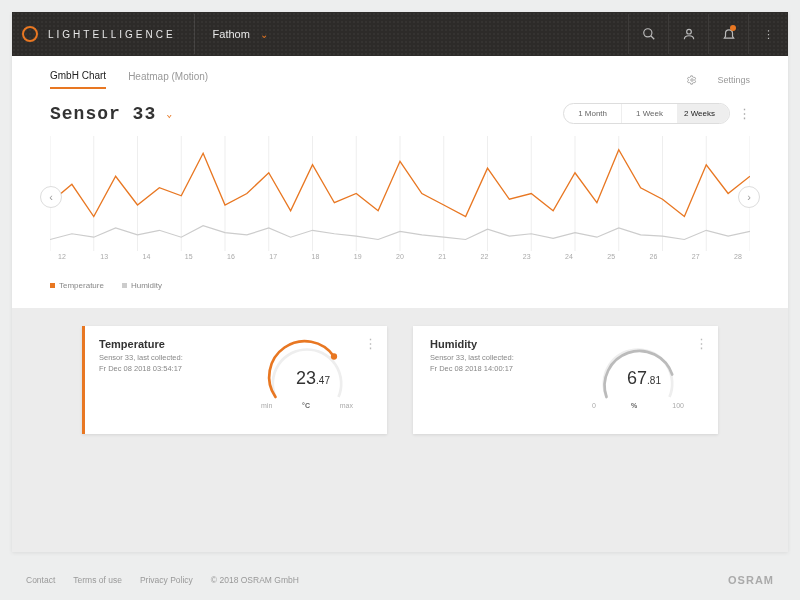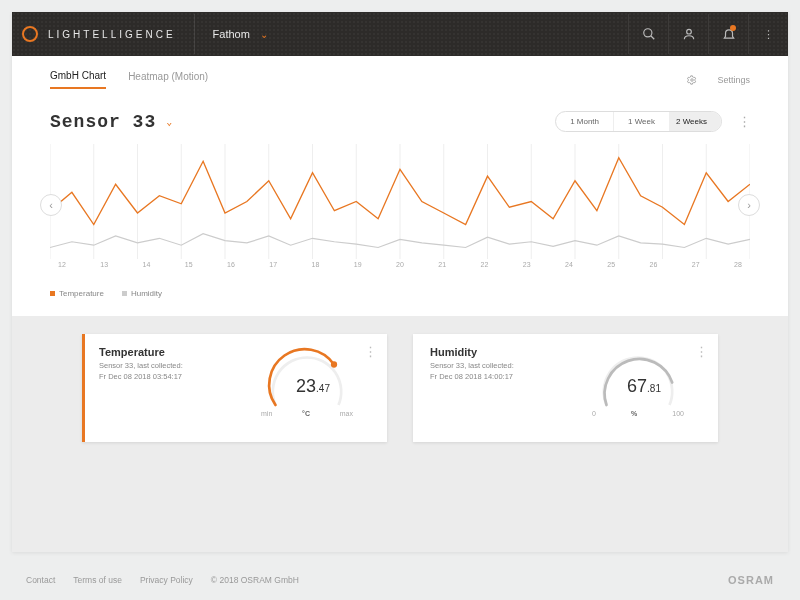--- a/index.html
+++ b/index.html
@@ -13,23 +13,23 @@
   .chevron-down { color: #e87722; font-size: 10px; }
   .spacer { flex: 1; }
   .top-icons { display: flex; align-items: center; }
   .top-icon { width: 40px; height: 40px; display: flex; align-items: center; justify-content: center; border-left: 1px solid rgba(255,255,255,.08); color: #bbb; cursor: pointer; position: relative; }
   .badge-dot { position: absolute; top: 11px; right: 12px; width: 6px; height: 6px; background: #e87722; border-radius: 50%; }
   .content { padding: 14px 38px 0 38px; flex: 1; display: flex; flex-direction: column; }
   .tabs-row { display: flex; align-items: center; font-size: 10px; color: #999; }
   .tab { margin-right: 22px; padding-bottom: 6px; cursor: pointer; }
   .tab.active { color: #222; border-bottom: 2px solid #e87722; }
   .settings-link { margin-left: auto; display: flex; align-items: center; gap: 20px; color: #999; cursor: pointer; font-size: 9px; }
-  .title-row { display: flex; align-items: center; margin-top: 22px; }
+  .title-row { display: flex; align-items: center; margin-top: 14px; }
   .sensor-title { font-family: "Courier New", monospace; font-size: 18px; font-weight: bold; letter-spacing: 1px; display: flex; align-items: center; gap: 10px; cursor: pointer; }
-  .range-group { margin-left: auto; display: flex; align-items: center; gap: 16px; }
+  .range-group { margin-left: auto; display: flex; align-items: center; gap: 8px; }
   .seg { display: flex; border: 1px solid #ddd; border-radius: 14px; overflow: hidden; font-size: 8px; }
   .seg div { padding: 5px 14px; border-right: 1px solid #eee; cursor: pointer; color: #666; }
   .seg div:last-child { border-right: none; }
   .seg div.active { background: #eee; color: #222; padding-left: 6px; }
   .more-dots { color: #aaa; cursor: pointer; font-size: 13px; letter-spacing: -1px; }
   .chart-wrap { position: relative; height: 135px; margin-top: 12px; }
   .nav-circle { position: absolute; top: 50px; width: 22px; height: 22px; border: 1px solid #ddd; border-radius: 50%; background: #fff; display: flex; align-items: center; justify-content: center; color: #999; cursor: pointer; font-size: 11px; z-index: 2; }
   .nav-left { left: -10px; } .nav-right { right: -10px; }
   svg.chart { width: 100%; height: 115px; }
   .gridline { stroke: #eee; stroke-width: 1; }

